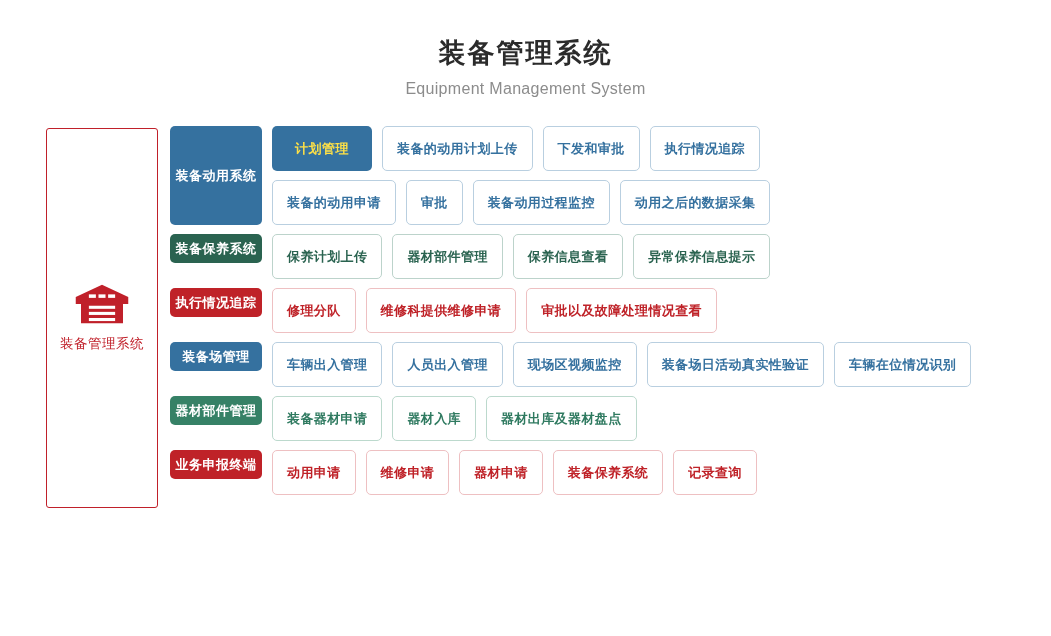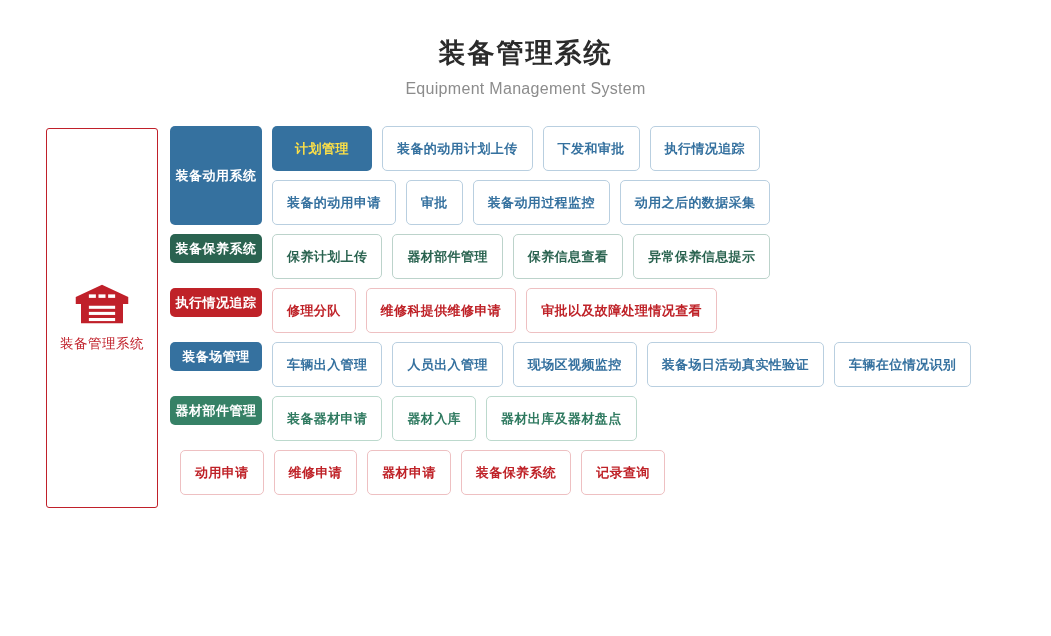--- a/index.html
+++ b/index.html
@@ -225,20 +225,21 @@
         <div class="sys-block">器材部件管理</div>
         <div class="branches">
           <div class="branch-line">
             <div class="leaf">装备器材申请</div>
             <div class="leaf">器材入库</div>
             <div class="leaf">器材出库及器材盘点</div>
           </div>
         </div>
       </div>
       <div class="sys-row red row-single">
+        <div class="sys-block">业务申报终端</div>
         <div class="branches">
           <div class="branch-line">
             <div class="leaf">动用申请</div>
             <div class="leaf">维修申请</div>
             <div class="leaf">器材申请</div>
             <div class="leaf">装备保养系统</div>
             <div class="leaf">记录查询</div>
           </div>
         </div>
       </div>

